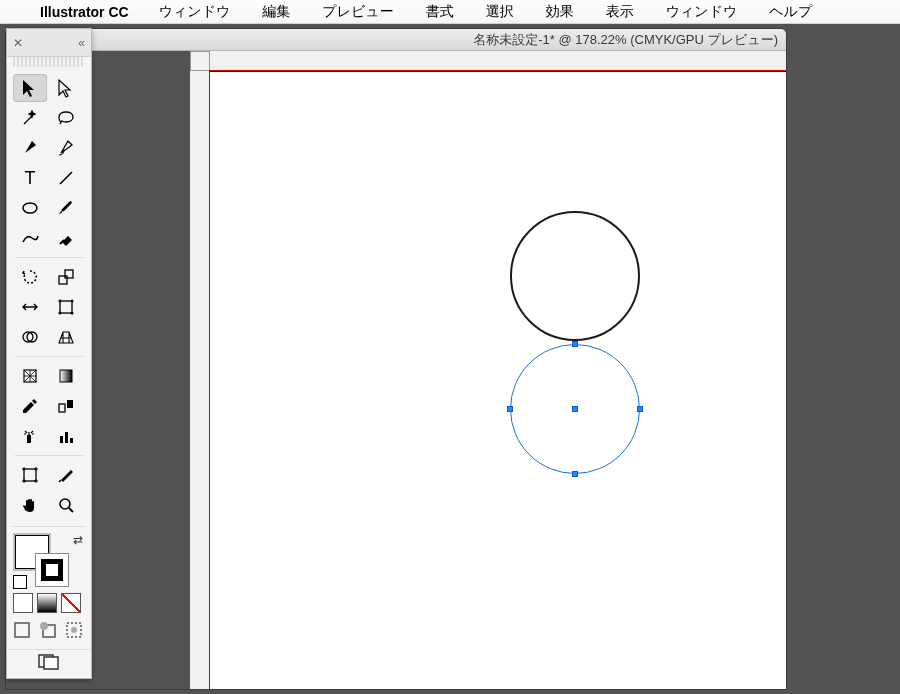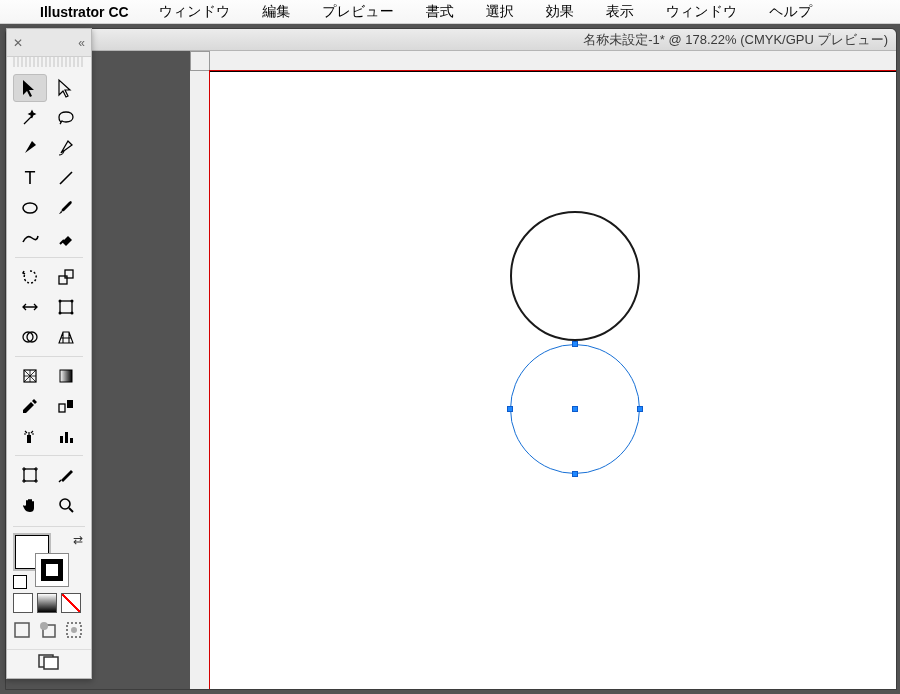--- a/index.html
+++ b/index.html
@@ -21,21 +21,21 @@
     color: #000;
     gap: 16px;
   }
   .menubar .apple { font-size: 16px; margin-right: 10px; }
   .menubar .appname { font-weight: 700; margin-right: 14px; }
   .menubar .menu-item { margin-right: 16px; cursor: default; }
   
   .docwin {
     position: absolute;
     left: 5px; top: 28px;
-    width: 892px; height: 662px;
+    width: 782px; height: 662px;
     background: #535353;
     border: 1px solid #3d3d3d;
     border-radius: 6px 6px 0 0;
     overflow: hidden;
   }
   .titlebar {
     height: 22px;
     background: linear-gradient(#ececec,#d9d9d9);
     border-bottom: 1px solid #b5b5b5;
     position: relative;

